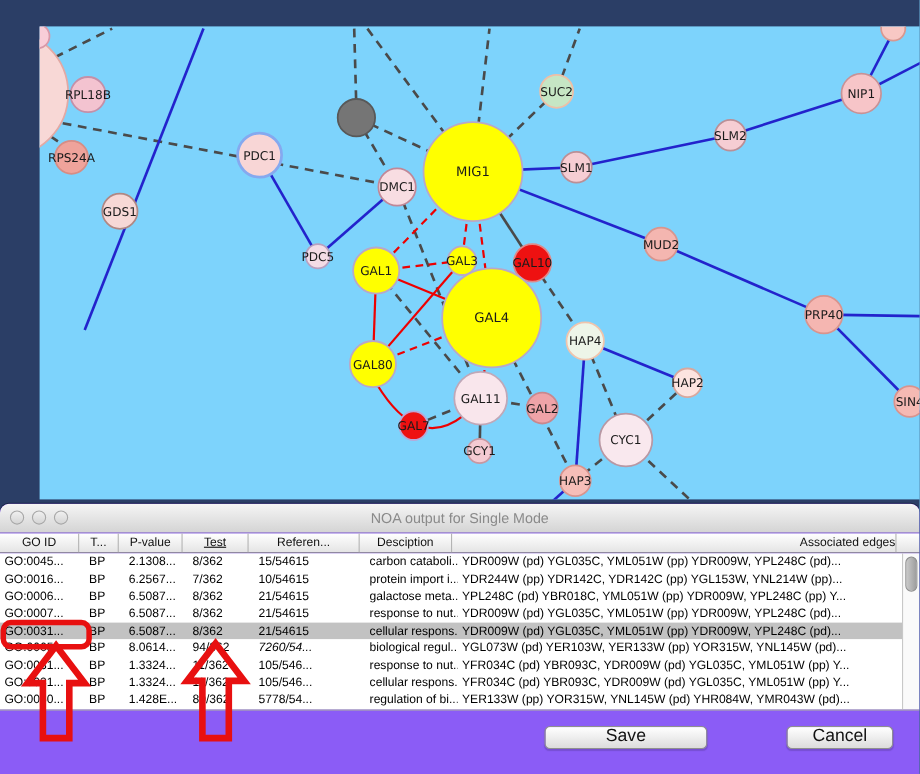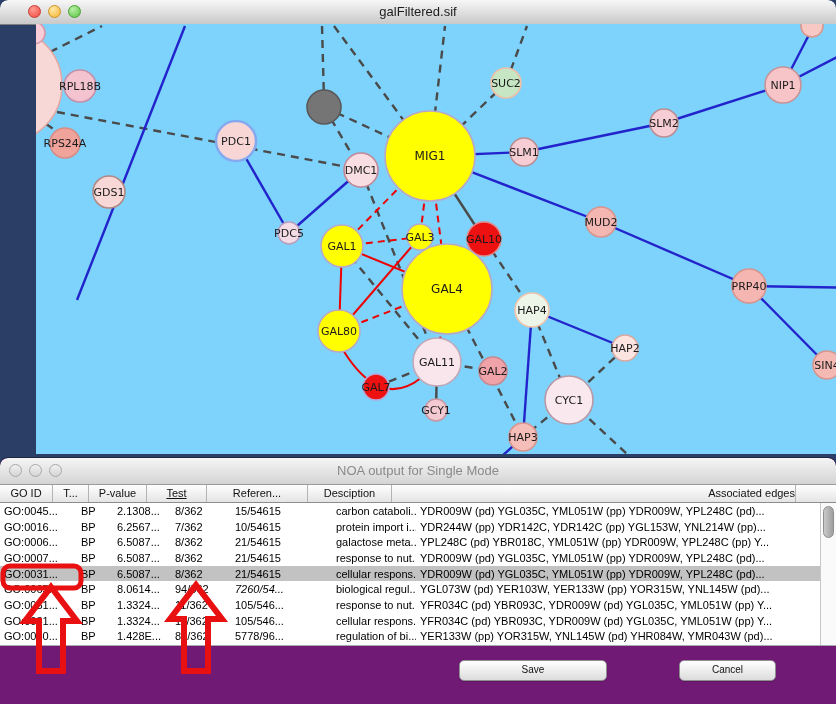--- a/index.html
+++ b/index.html
@@ -19,21 +19,21 @@
   .lights{position:absolute;left:28px;top:5px;display:flex;gap:7px;}
   .light{width:13px;height:13px;border-radius:50%;box-sizing:border-box;}
   .light.red{background:radial-gradient(circle at 35% 30%, #ff9a92,#ee4b40);border:1px solid #c93b32;}
   .light.yellow{background:radial-gradient(circle at 35% 30%, #ffe9a8,#f5b32e);border:1px solid #cf9327;}
   .light.green{background:radial-gradient(circle at 35% 30%, #b8f0a8,#58c33e);border:1px solid #47a232;}
   .light.gray{background:linear-gradient(#f0f0f0,#d5d5d5);border:1px solid #a8a8a8;}
   .graph-canvas{position:absolute;left:4px;top:24px;width:828px;height:430px;background:#7dd3fc;margin-left:32px;}
   .graph-canvas svg{display:block;}
   
   .noa-window{position:absolute;left:0;top:458px;width:836px;height:246px;
-    background:#701a75;border-radius:8px 8px 0 0;overflow:hidden;
+    background:#8b5cf6;border-radius:8px 8px 0 0;overflow:hidden;
     box-shadow:0 -1px 0 rgba(0,0,0,.35);}
   .noa-title{position:absolute;left:0;top:0;right:0;height:26px;
     background:linear-gradient(#f5f5f5,#d4d4d4);border-bottom:1px solid #9a9a9a;
     border-radius:8px 8px 0 0;}
   .noa-title .title{position:absolute;left:0;right:0;top:5px;text-align:center;
     font-size:13px;color:#8a8a8a;}
   .noa-title .lights{left:9px;top:6px;}
   .tbl-header{position:absolute;left:0;top:27px;right:0;height:17px;
     background:linear-gradient(#ffffff,#e4e4e4);
     border-bottom:1px solid #8d8d8d;display:flex;}
@@ -45,39 +45,31 @@
   .trow.selected{background:#c2c2c2;}
   .tcell{box-sizing:border-box;padding-left:4px;font-size:11px;color:#000;
     white-space:nowrap;overflow:hidden;flex:0 0 auto;}
   .vscroll{position:absolute;right:0;top:45px;width:16px;height:142px;
     background:#fafafa;border-left:1px solid #c8c8c8;box-sizing:border-box;}
   .vthumb{position:absolute;left:2px;top:3px;width:11px;height:32px;border-radius:6px;
     background:linear-gradient(90deg,#c9c9c9,#9e9e9e);border:1px solid #8f8f8f;box-sizing:border-box;}
   .tbl-footer-line{position:absolute;left:0;right:0;top:187px;height:1px;background:#a9a9a9;}
   .btn{position:absolute;height:19px;border:1px solid #8f8f8f;border-radius:5px;
     background:linear-gradient(#ffffff,#dcdcdc);
-    font-size:10px;color:#111;text-align:center;line-height:18px;
-    box-shadow:0 1px 1px rgba(0,0,0,.15);}
+    font-size:16px;color:#111;text-align:center;line-height:18px;
+    box-shadow:0 1px 1px rgba(0,0,0,.15);margin-left:36px;}
   .btn.save{left:459px;top:202px;width:146px;}
   .btn.cancel{left:679px;top:202px;width:95px;}
   
   #annotations{position:absolute;left:0;top:0;pointer-events:none;z-index:50;}
 </style>
 </head>
 <body>
 
 <div class="graph-window">
-  <div class="titlebar">
-    <div class="lights">
-      <span class="light red"></span>
-      <span class="light yellow"></span>
-      <span class="light green"></span>
-    </div>
-    <div class="title">galFiltered.sif</div>
-  </div>
   <div class="graph-canvas">
     <svg id="graph-svg" width="828" height="430" viewBox="4 24 828 430">
         <line x1="25" y1="112" x2="326" y2="169" stroke="#4a4a4a" stroke-width="2.4" stroke-dasharray="8 6"></line>
         <line x1="18" y1="52" x2="70" y2="26" stroke="#4a4a4a" stroke-width="2.4" stroke-dasharray="8 6"></line>
         <line x1="14" y1="124" x2="32" y2="136" stroke="#4a4a4a" stroke-width="2.4" stroke-dasharray="8 6"></line>
         <line x1="30" y1="86" x2="42" y2="86" stroke="#4a4a4a" stroke-width="2.4" stroke-dasharray="8 6"></line>
         <line x1="290" y1="26" x2="292" y2="100" stroke="#4a4a4a" stroke-width="2.4" stroke-dasharray="8 6"></line>
         <line x1="302" y1="26" x2="398" y2="156" stroke="#4a4a4a" stroke-width="2.4" stroke-dasharray="8 6"></line>
         <line x1="398" y1="156" x2="413" y2="26" stroke="#4a4a4a" stroke-width="2.4" stroke-dasharray="8 6"></line>
         <line x1="398" y1="156" x2="474" y2="83" stroke="#4a4a4a" stroke-width="2.4" stroke-dasharray="8 6"></line>
@@ -193,21 +185,21 @@
   <div class="noa-title">
     <div class="lights">
       <span class="light gray"></span>
       <span class="light gray"></span>
       <span class="light gray"></span>
     </div>
     <div class="title">NOA output for Single Mode</div>
   </div>
 
   <div class="tbl-header" id="tbl-header">
-      <div class="hcell" style="width: 53px;">GO ID</div>
+      <div class="hcell" style="width: 72px;">GO ID</div>
       <div class="hcell" style="width: 36px;">T...</div>
       <div class="hcell" style="width: 58px;">P-value</div>
       <div class="hcell" style="width: 60px; text-decoration: underline;">Test</div>
       <div class="hcell" style="width: 101px;">Referen...</div>
       <div class="hcell" style="width: 84px;">Desciption</div>
       <div class="hcell" style="width: 404px; text-align: right;">Associated edges</div>
     </div>
   <div class="tbl-body" id="tbl-body">
       <div class="trow">
         <div class="tcell" style="width: 77px;">GO:0045...</div>
@@ -279,21 +271,21 @@
         <div class="tcell" style="width: 60px;">11/362</div>
         <div class="tcell" style="width: 101px;">105/546...</div>
         <div class="tcell" style="width: 84px;">cellular respons...</div>
         <div class="tcell" style="width: 404px;">YFR034C (pd) YBR093C, YDR009W (pd) YGL035C, YML051W (pp) Y...</div>
       </div>
       <div class="trow">
         <div class="tcell" style="width: 77px;">GO:0050...</div>
         <div class="tcell" style="width: 36px;">BP</div>
         <div class="tcell" style="width: 58px;">1.428E...</div>
         <div class="tcell" style="width: 60px;">80/362</div>
-        <div class="tcell" style="width: 101px;">5778/96...</div>
+        <div class="tcell" style="width: 101px;">5778/54...</div>
         <div class="tcell" style="width: 84px;">regulation of bi...</div>
         <div class="tcell" style="width: 404px;">YER133W (pp) YOR315W, YNL145W (pd) YHR084W, YMR043W (pd)...</div>
       </div>
     </div>
 
   <div class="vscroll">
     <div class="vthumb"></div>
   </div>
   <div class="tbl-footer-line"></div>
 

